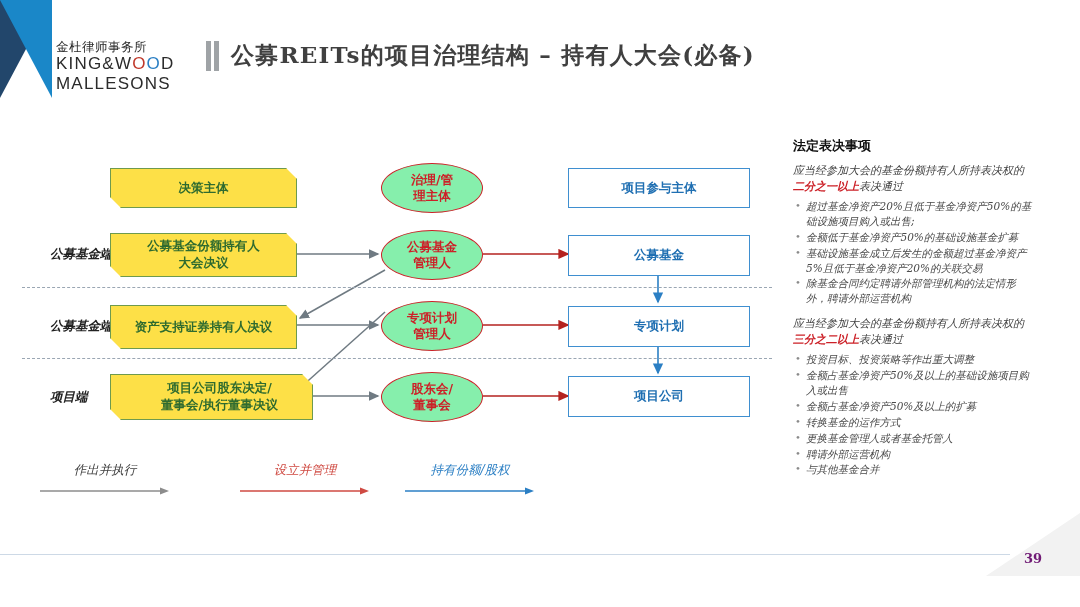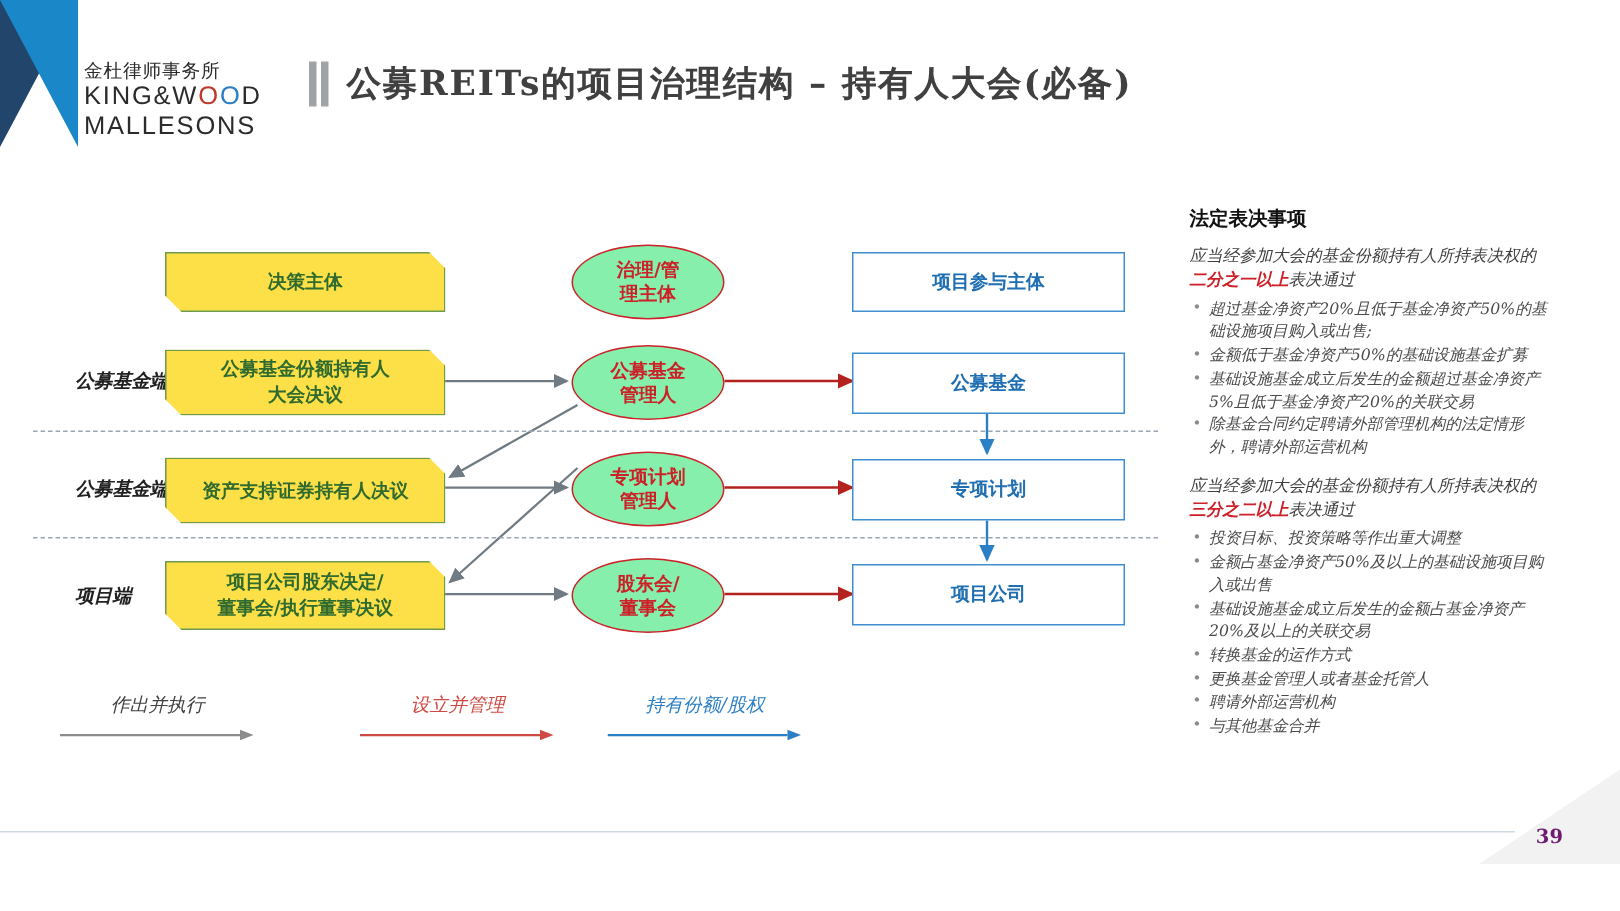--- a/index.html
+++ b/index.html
@@ -175,21 +175,21 @@
     <div class="gbox" style="left:110px; top:113px; width:185px; height:42px;">公募基金份额持有人<br>大会决议</div>
     <div class="ellipse" style="left:381px; top:110px; width:100px; height:48px;">公募基金<br>管理人</div>
     <div class="bbox" style="left:568px; top:115px; width:180px; height:39px;">公募基金</div>
 
     <div class="row-label" style="left:22px; top:198px;">公募基金端</div>
     <div class="gbox" style="left:110px; top:185px; width:185px; height:42px;">资产支持证券持有人决议</div>
     <div class="ellipse" style="left:381px; top:181px; width:100px; height:48px;">专项计划<br>管理人</div>
     <div class="bbox" style="left:568px; top:186px; width:180px; height:39px;">专项计划</div>
 
     <div class="row-label" style="left:22px; top:269px;">项目端</div>
-    <div class="gbox" style="left:110px; top:254px; width:185px; height:44px;">项目公司股东决定/<br>董事会/执行董事决议</div>
+    <div class="gbox" style="left:110px; top:254px; width:185px; height:44px;padding-left:16px;">项目公司股东决定/<br>董事会/执行董事决议</div>
     <div class="ellipse" style="left:381px; top:252px; width:100px; height:48px;">股东会/<br>董事会</div>
     <div class="bbox" style="left:568px; top:256px; width:180px; height:39px;">项目公司</div>
   </div>
 
   <div class="legend">
     <div class="legend-item g" style="left:0px; top:0px;">
       <span>作出并执行</span>
       <svg width="130" height="10">
         <line x1="0" y1="5" x2="120" y2="5" stroke="#8c8c8c" stroke-width="1.5"></line>
         <path d="M120,1.5 L129,5 L120,8.5 z" fill="#8c8c8c"></path>
@@ -223,21 +223,21 @@
       <li>基础设施基金成立后发生的金额超过基金净资产5%且低于基金净资产20%的关联交易</li>
       <li>除基金合同约定聘请外部管理机构的法定情形外，聘请外部运营机构</li>
     </ul>
 
     <p class="lead">
       <span>应当经参加大会的基金份额持有人所持表决权的</span><em class="hl">三分之二以上</em><span>表决通过</span>
     </p>
     <ul>
       <li>投资目标、投资策略等作出重大调整</li>
       <li>金额占基金净资产50%及以上的基础设施项目购入或出售</li>
-      <li>基础设施基金成立后发生的金额占基金净资产20%及以上的关联交易</li>
+      <li>金额占基金净资产50%及以上的扩募</li>
       <li>转换基金的运作方式</li>
       <li>更换基金管理人或者基金托管人</li>
       <li>聘请外部运营机构</li>
       <li>与其他基金合并</li>
     </ul>
   </div>
 
   <div class="footer-rule"></div>
   <div class="corner-br"></div>
   <div class="page-num">39</div>

